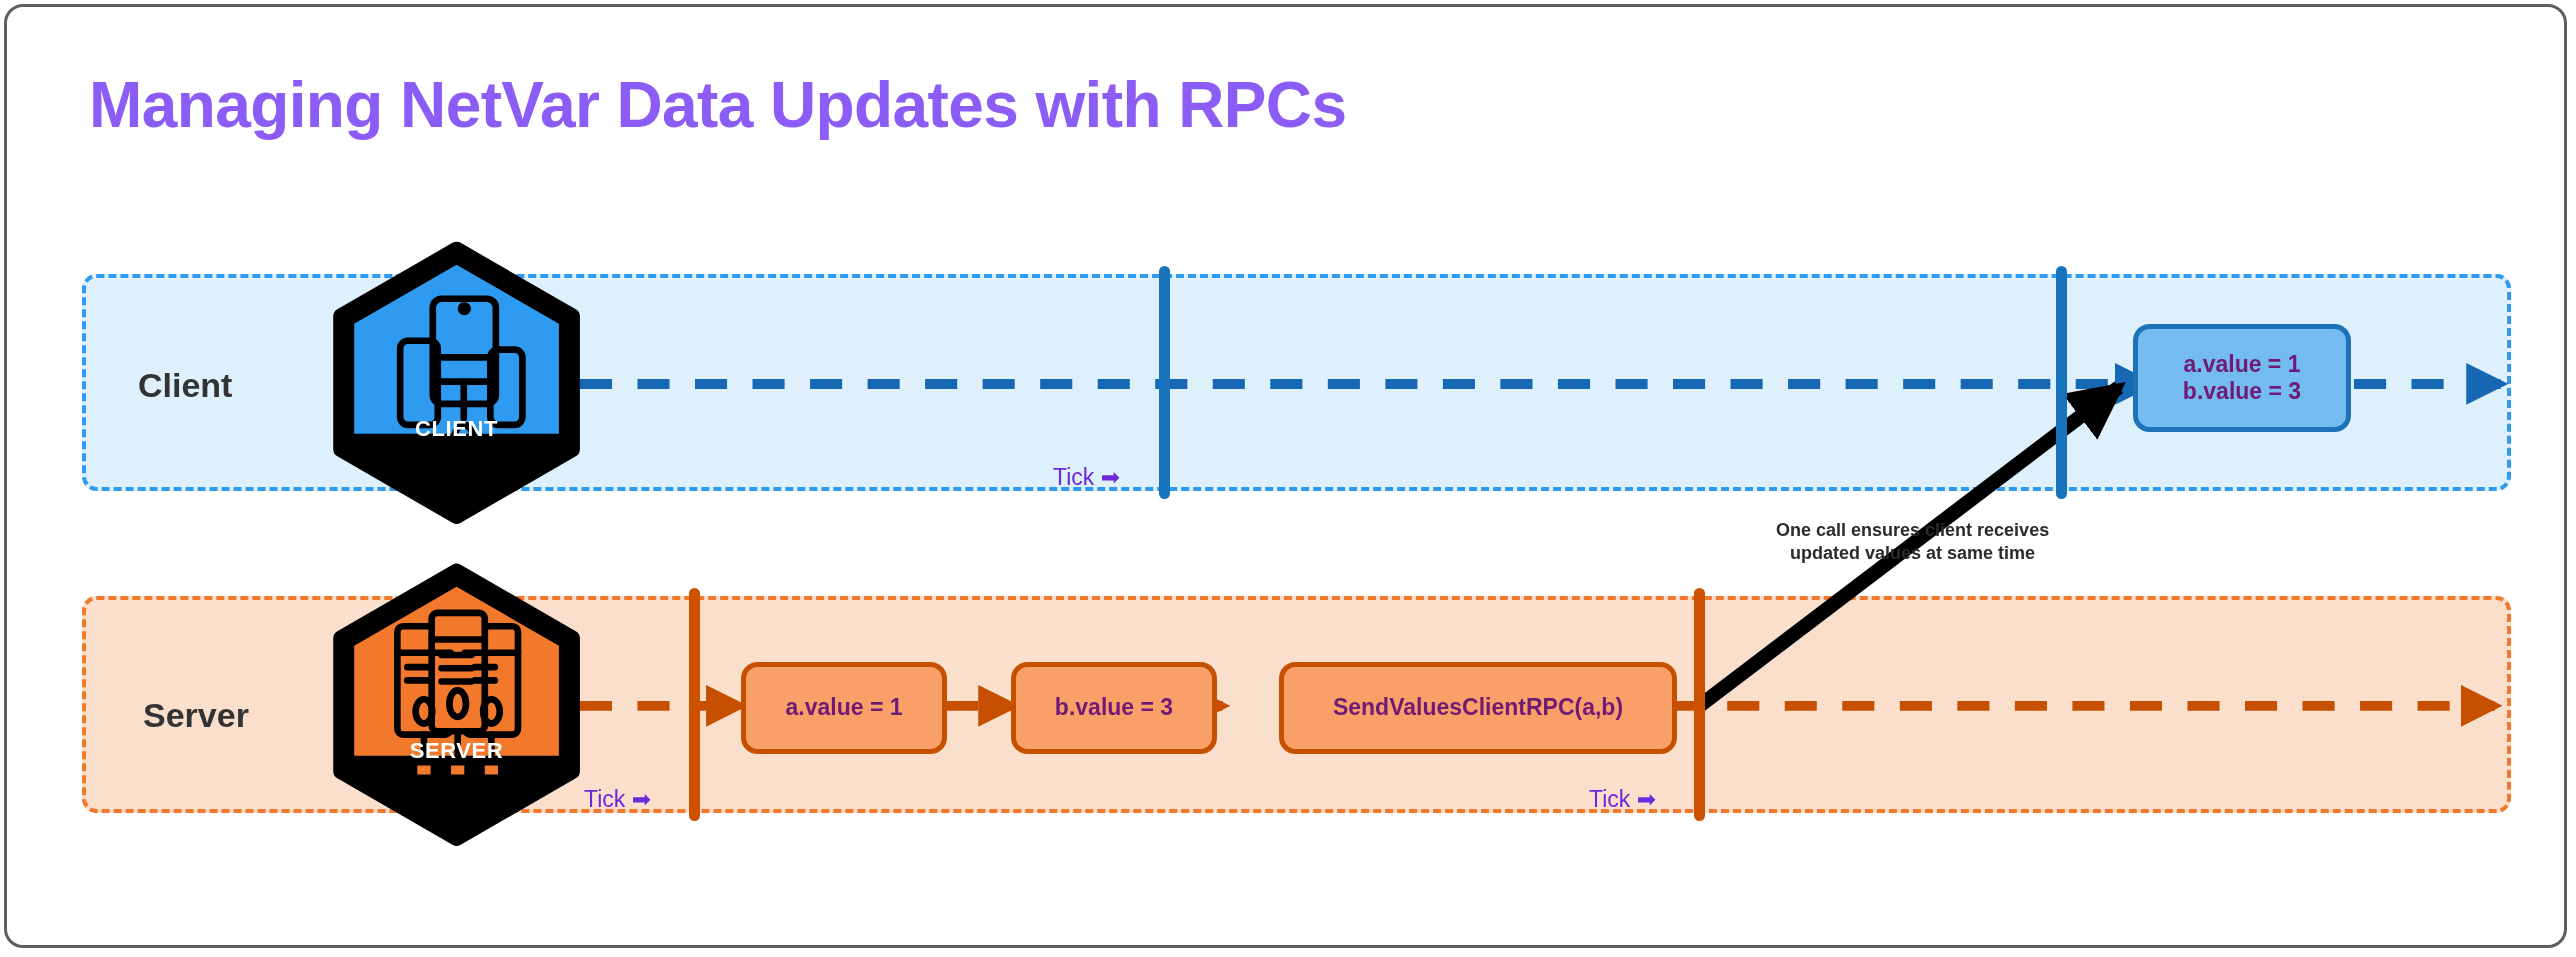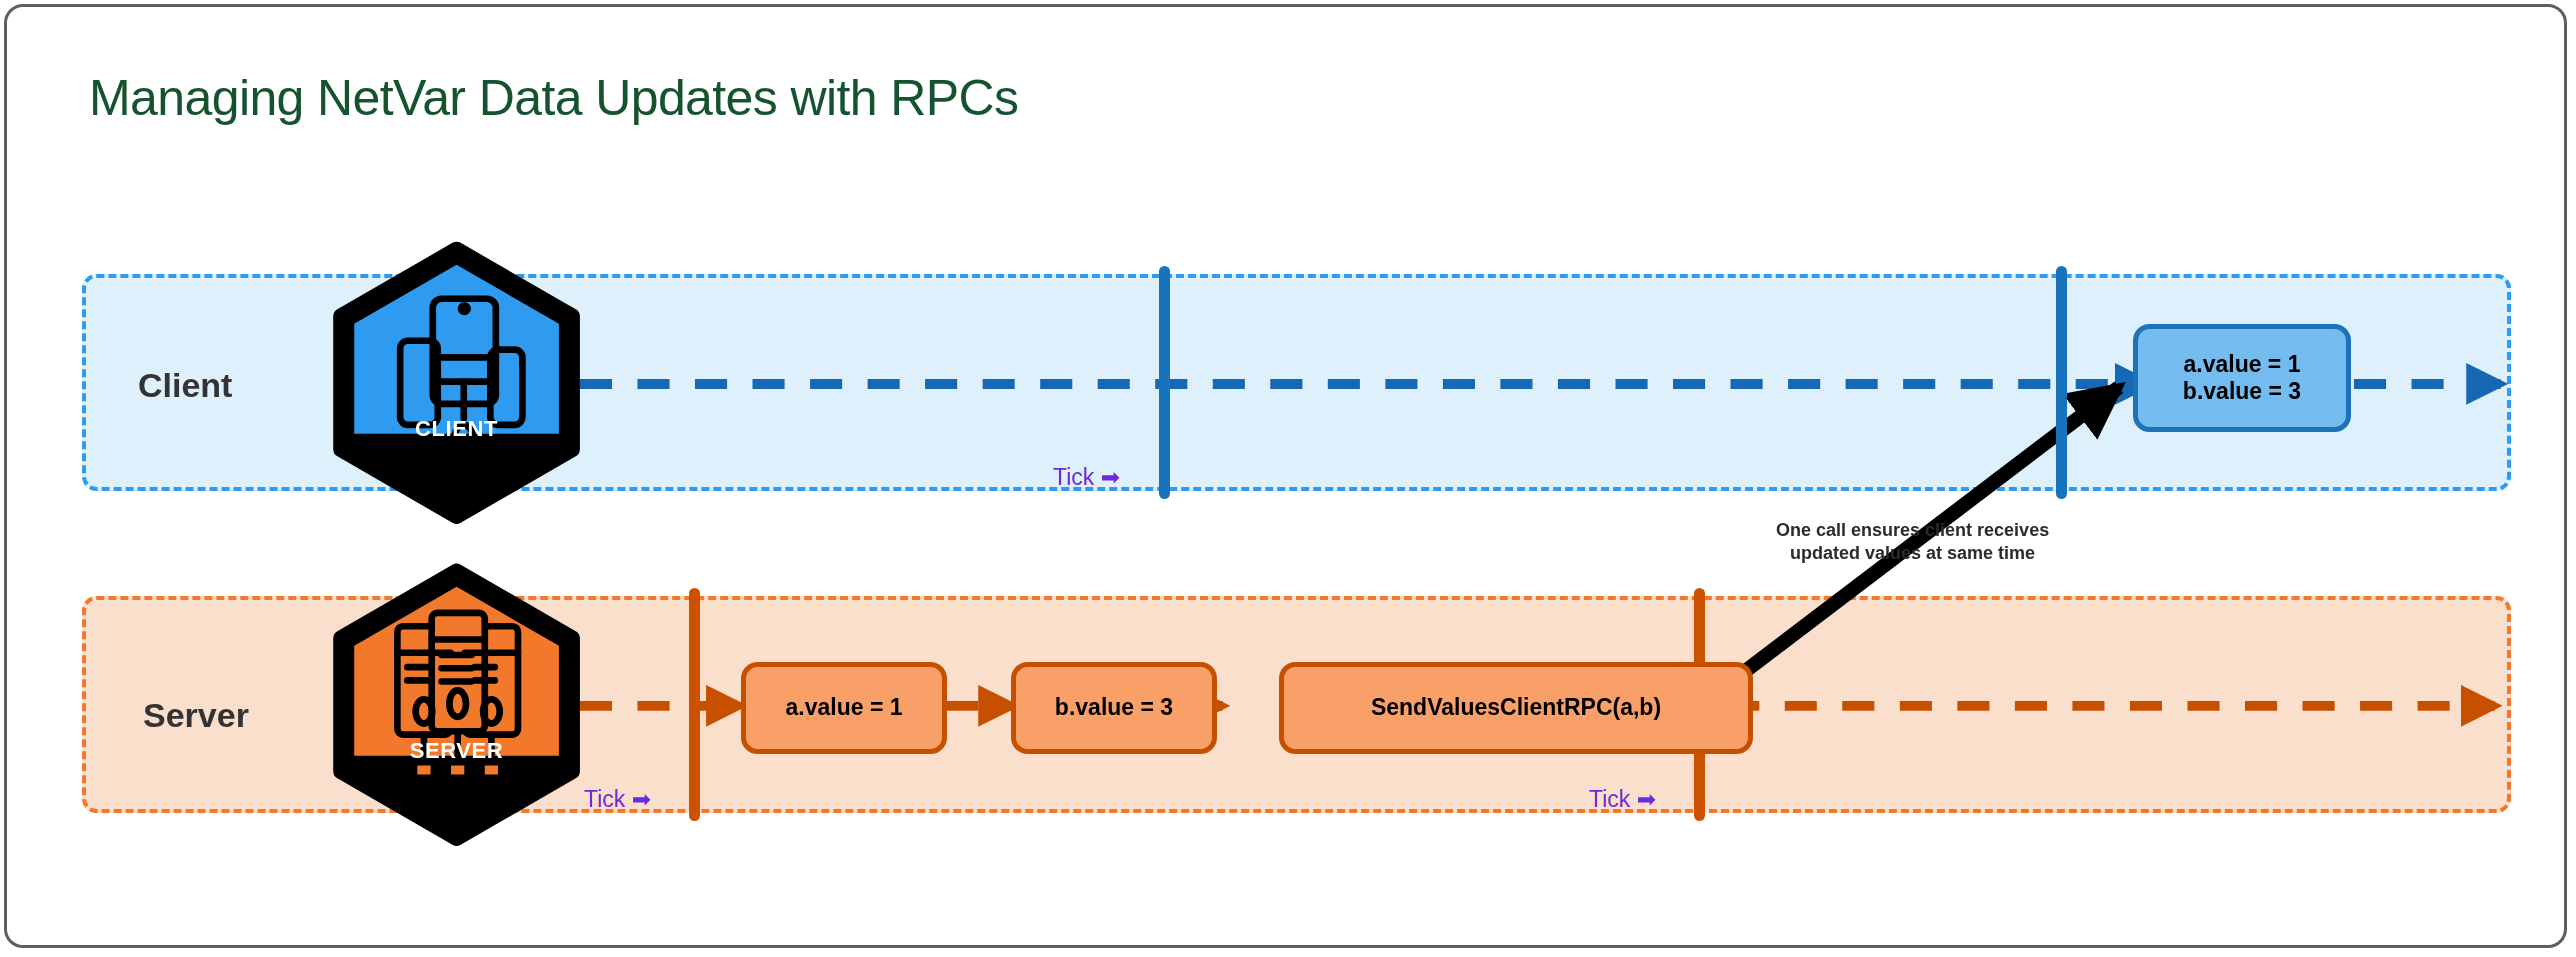--- a/index.html
+++ b/index.html
@@ -25,23 +25,23 @@
     border: 3.9px solid #5f5f5f;
     border-radius: 19px;
     box-sizing: border-box;
     background: #ffffff;
   }
   
   .title {
     position: absolute;
     left: 89px;
     top: 72px;
-    font-size: 50px;
-    font-weight: normal;
-    color: #14532d;
+    font-size: 64px;
+    font-weight: bold;
+    color: #8b5cf6;
     letter-spacing: -0.6px;
     white-space: nowrap;
     line-height: 1.05;
   }
   
   .lane {
     position: absolute;
     box-sizing: border-box;
     border-radius: 14.4px;
   }
@@ -106,21 +106,21 @@
 
   
   .box {
     position: absolute;
     box-sizing: border-box;
     display: flex;
     align-items: center;
     justify-content: center;
     text-align: center;
     font-weight: bold;
-    color: #000000;
+    color: #701a75;
     line-height: 1.18;
   }
   .box.client-box {
     background: #74bbf0;
     border: 5px solid #1d72b8;
     border-radius: 16.6px;
     font-size: 23px;
   }
   .box.server-box {
     background: #f9a069;
@@ -267,21 +267,21 @@
   <div class="tick-label" style="left:1589px; top:786px;">Tick ➡</div>
 
   <div class="box server-box" style="left:741px; top:662px; width:206px; height:92px;">
     <span>a.value = 1</span>
   </div>
 
   <div class="box server-box" style="left:1011px; top:662px; width:206px; height:92px;">
     <span>b.value = 3</span>
   </div>
 
-  <div class="box server-box" style="left:1279px; top:662px; width:474px; height:92px;">
+  <div class="box server-box" style="left:1279px; top:662px; width:398px; height:92px;">
     <span>SendValuesClientRPC(a,b)</span>
   </div>
 
   <div class="annotation" style="left:1776px; top:519px;">
     <div>One call ensures client receives</div>
     <div>updated values at same time</div>
   </div>
 </div>
 
 

